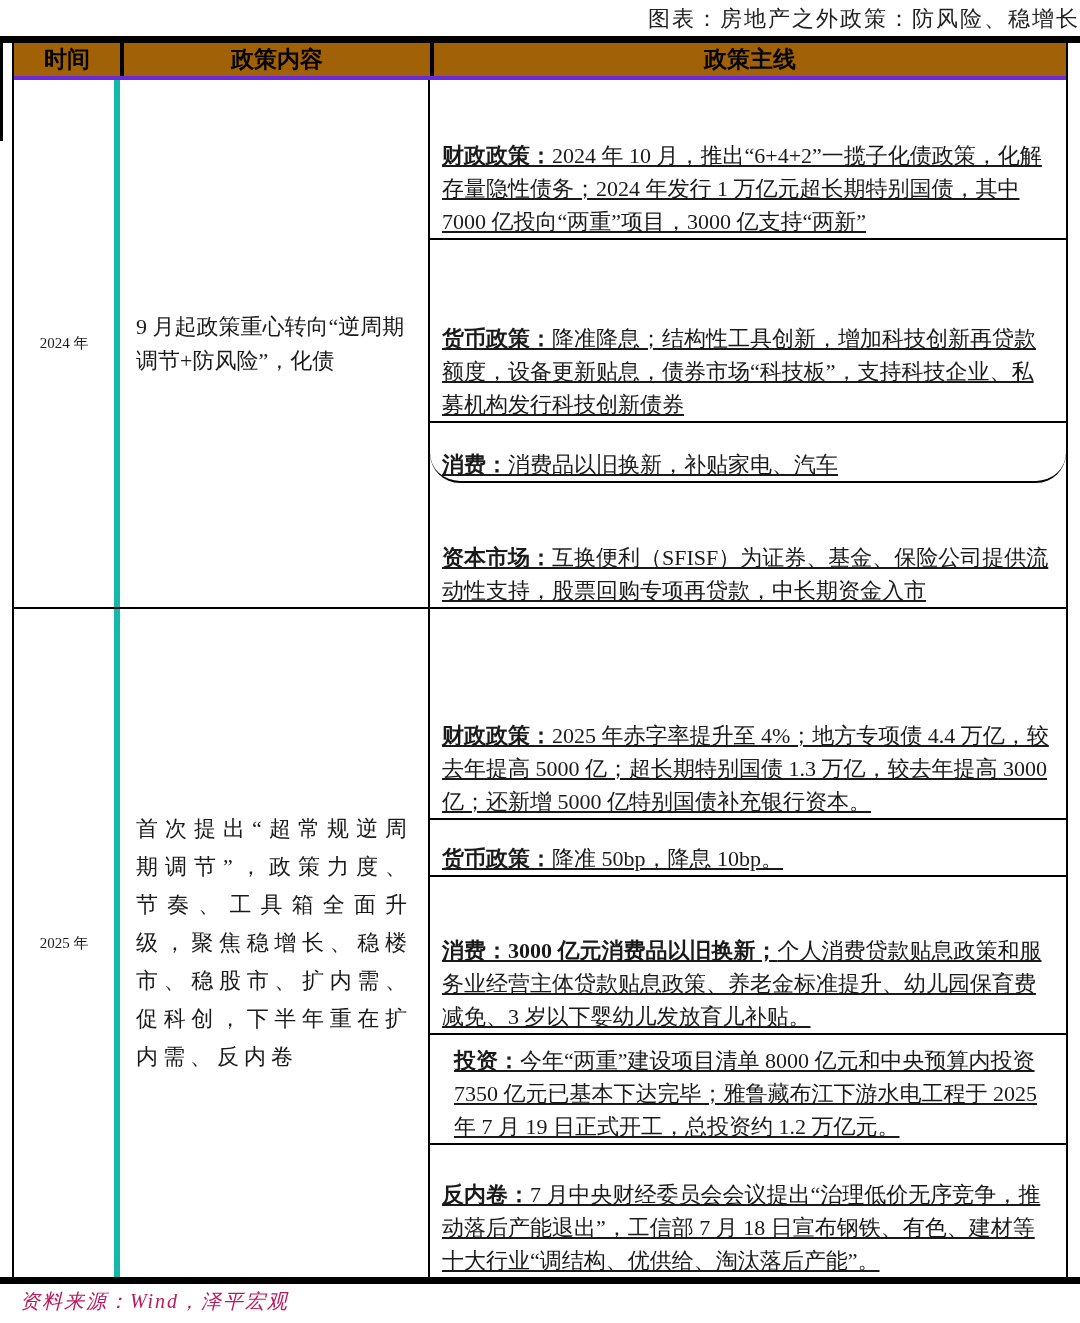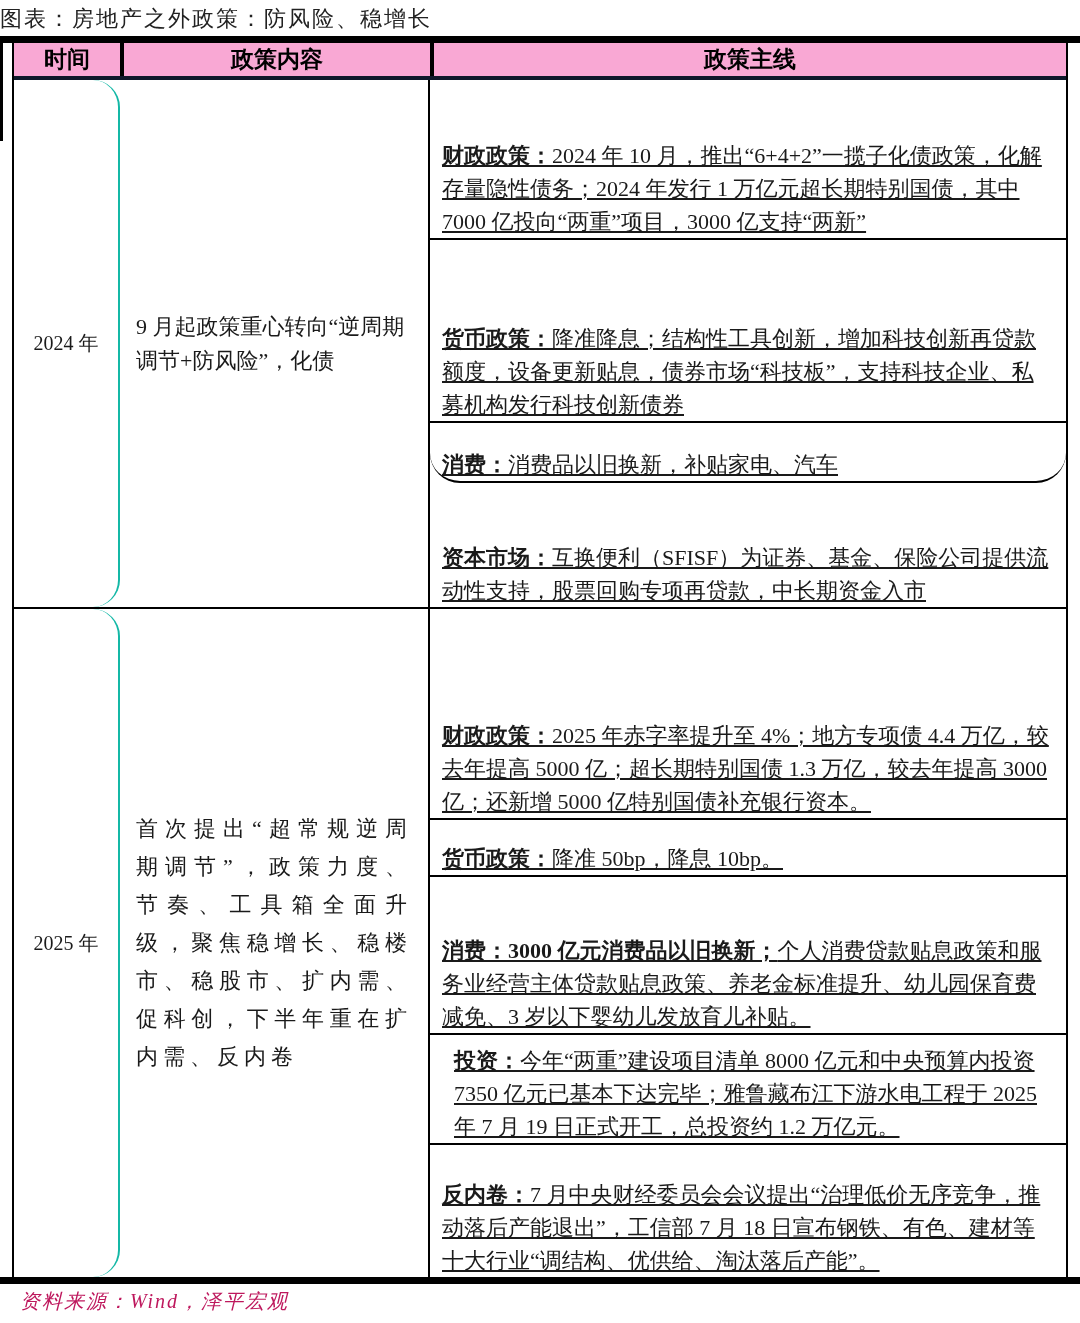--- a/index.html
+++ b/index.html
@@ -6,21 +6,21 @@
   html, body { width: 1080px; height: 1323px; background: #ffffff; overflow: hidden; }
   body {
     position: relative;
     font-family: "Liberation Serif", "DejaVu Serif", serif;
     color: #1a1a1a;
   }
 
   .title {
     position: absolute;
     top: 4px; left: 0; width: 100%;
-    text-align: left;
+    text-align: right;
     font-size: 22px;
     letter-spacing: 2px;
     color: #222;
   }
 
   .top-rule {
     position: absolute;
     top: 36px; left: 0; width: 1080px; height: 7px;
     background: #000;
   }
@@ -45,44 +45,43 @@
     flex-direction: column;
   }
 
   .grid-row {
     display: grid;
     grid-template-columns: 106px 310px 1fr;
   }
 
   .header-row {
     height: 37px;
-    background: #f9a8d4;
-    border-bottom: 4px solid #0f172a;
+    background: #a16207;
+    border-bottom: 4px solid #6d28d9;
   }
   .header-cell {
     display: flex;
     align-items: center;
     justify-content: center;
     font-size: 23px;
     font-weight: bold;
     color: #000;
   }
   .header-cell + .header-cell { border-left: 4px solid #000; }
 
   .year-row-2024 { height: 529px; border-bottom: 2px solid #000; }
   .year-row-2025 { flex: 1; }
 
   .time-cell {
     display: flex;
     align-items: center;
     justify-content: center;
-    font-size: 20px;
+    font-size: 15px;
     white-space: nowrap;
-    border-right: 2px solid #14b8a6;
-    border-radius: 27px;
+    border-right: 6px solid #14b8a6;
   }
   .mainline-cell {
     display: flex;
     align-items: center;
     padding: 0 16px;
     border-right: 2px solid #000;
     font-size: 22px;
     line-height: 34px;
   }
   .mainline-justify {

